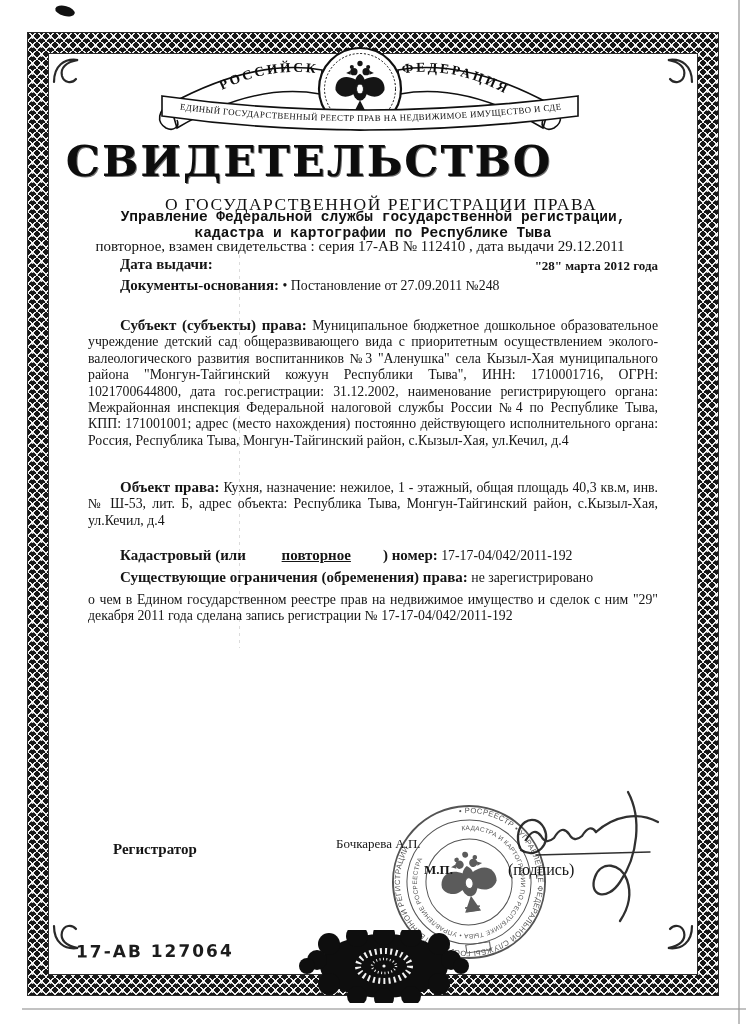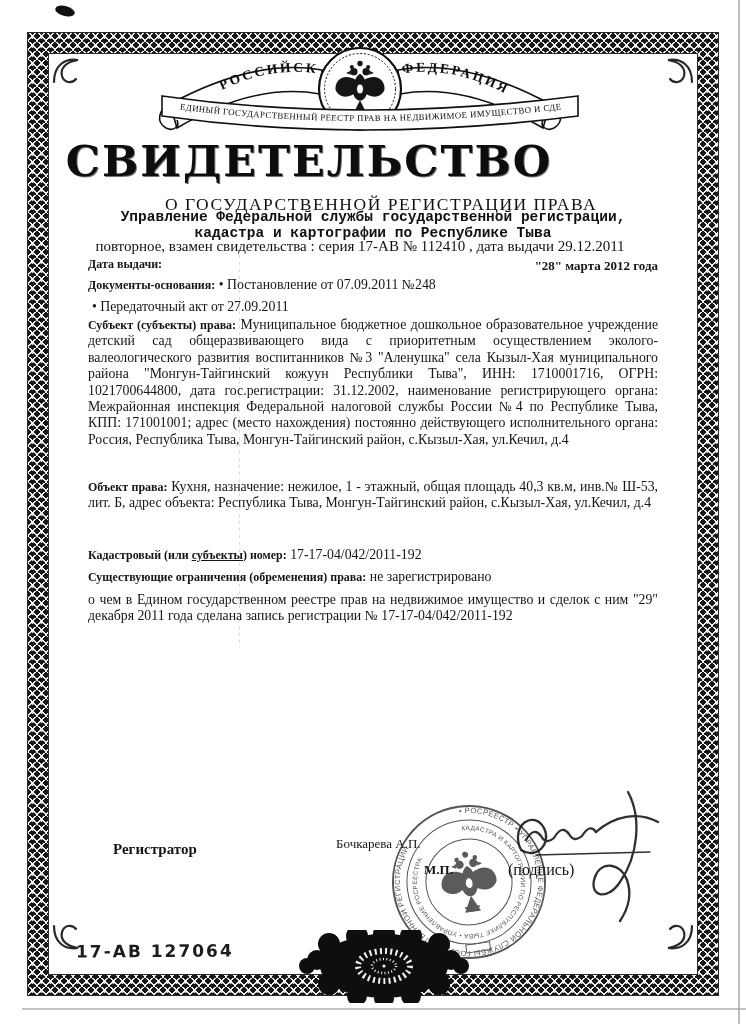--- a/index.html
+++ b/index.html
@@ -32,21 +32,21 @@
   .subtitle{position:absolute;left:0;width:746px;top:194px;text-align:center;
             font-size:17.5px;letter-spacing:1.5px;color:#111;margin-left:8px;}
   .auth{position:absolute;left:0;width:746px;text-align:center;
         font-family:Liberation Mono, monospace;font-weight:bold;font-size:14.5px;color:#111;}
   .auth1{top:209px;} .auth2{top:225px;}
   .dupnote{position:absolute;left:0;width:720px;top:238px;text-align:center;font-size:15px;color:#111;}
 
   
   #content{position:absolute;left:88px;width:570px;top:0;height:1024px;}
   .row{position:absolute;left:0;width:570px;font-size:13.8px;line-height:16.4px;}
-  .row b{font-size:12px;}
+  .row b{font-size:15px;margin-left:32px;}
   .just{text-align:justify;}
   .r-date{top:256px;} .r-basis{top:277px;} .r-basis2{top:299px;padding-left:4px;}
   .r-subject{top:317px;} .r-vid{top:458px;} .r-object{top:479px;}
   .r-cad{top:547px;} .r-enc{top:569px;} .r-note{top:592px;}
   .date-value{position:absolute;right:0;top:2px;font-size:13px;font-weight:600;}
   .u{text-decoration:underline;}
 
   
   .registrar{position:absolute;left:113px;top:841px;font-weight:bold;font-size:15px;}
   .reg-name{position:absolute;left:336px;top:836px;font-size:13px;}
@@ -146,37 +146,36 @@
   <div class="auth auth2">кадастра и картографии по Республике Тыва</div>
   <div class="dupnote">повторное, взамен свидетельства : серия 17-АВ  № 112410 , дата выдачи 29.12.2011</div>
 
   <div id="content">
     <div class="row r-date">
       <b>Дата выдачи:</b>
       <span class="date-value">"28" марта 2012 года</span>
     </div>
     <div class="row r-basis">
       <b>Документы-основания:</b>
-      <span>• Постановление от 07.09.2011 №248</span>
-    </div>
-    <div class="row r-basis2">• Передаточный акт от 27.09.2011</div>
+      <span>• Постановление от 27.09.2011 №248</span>
+    </div>
 
     <div class="row r-subject just">
       <b>Субъект (субъекты) права:</b>
       <span>Муниципальное бюджетное дошкольное образовательное учреждение детский сад общеразвивающего вида с приоритетным осуществлением эколого-валеологического развития воспитанников №3 "Аленушка" села Кызыл-Хая муниципального района "Монгун-Тайгинский кожуун Республики Тыва", ИНН: 1710001716, ОГРН: 1021700644800, дата гос.регистрации: 31.12.2002, наименование регистрирующего органа: Межрайонная инспекция Федеральной налоговой службы России №4 по Республике Тыва, КПП: 171001001; адрес (место нахождения) постоянно действующего исполнительного органа: Россия, Республика Тыва, Монгун-Тайгинский район, с.Кызыл-Хая, ул.Кечил, д.4</span>
     </div>
 
 
     <div class="row r-object just">
       <b>Объект права:</b>
       <span>Кухня, назначение: нежилое, 1 - этажный, общая площадь 40,3 кв.м, инв.№ Ш-53, лит. Б, адрес объекта: Республика Тыва, Монгун-Тайгинский район, с.Кызыл-Хая, ул.Кечил, д.4</span>
     </div>
 
     <div class="row r-cad">
-      <b>Кадастровый (или </b><b class="u">субъекты</b><b>) номер:</b>
+      <b>Кадастровый (или </b><b class="u">повторное</b><b>) номер:</b>
       <span>17-17-04/042/2011-192</span>
     </div>
 
     <div class="row r-enc">
       <b>Существующие ограничения (обременения) права:</b>
       <span>не зарегистрировано</span>
     </div>
 
     <div class="row r-note just">о чем в Едином государственном реестре прав на недвижимое имущество и сделок с ним  "29" декабря 2011 года сделана запись регистрации № 17-17-04/042/2011-192</div>
   </div>

